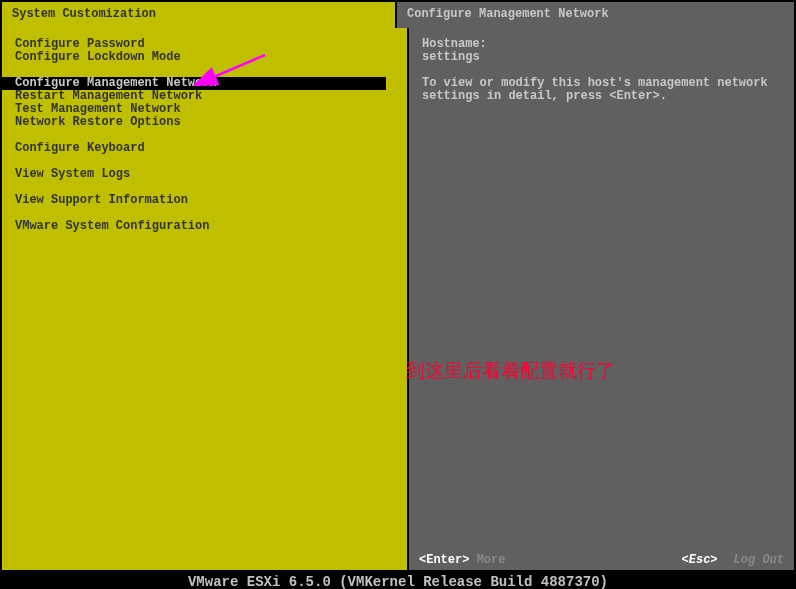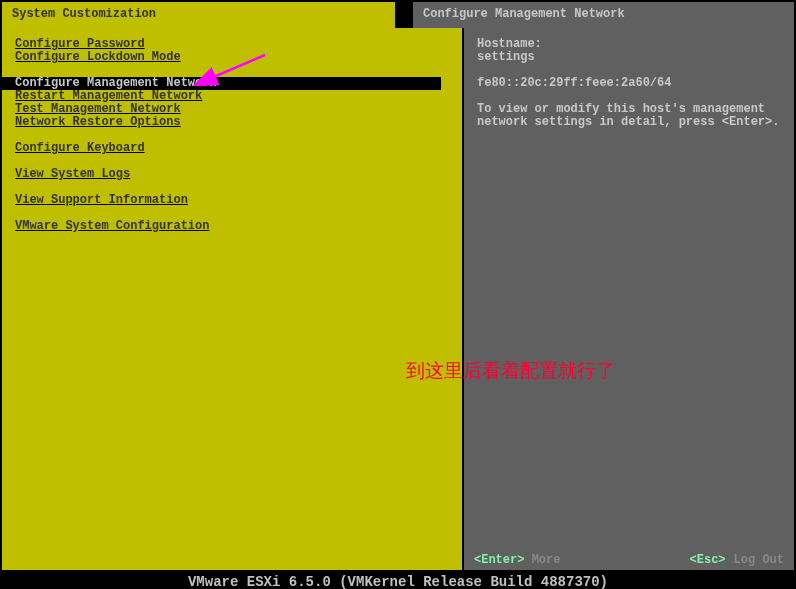--- a/index.html
+++ b/index.html
@@ -22,46 +22,44 @@
       top: 2px;
       left: 2px;
       width: 792px;
       height: 568px;
       display: flex;
       flex-direction: column;
     }
     .header-row {
       display: flex;
       height: 26px;
-      gap: 16px;
     }
     .left-header {
       width: 395px;
       background: #bfbf00;
       color: #333;
       padding: 5px 10px;
       border-right: 2px solid #000;
     }
     .right-header {
       flex: 1;
       background: #606060;
       color: #c8c8c8;
       padding: 5px 10px;
     }
     .content-row {
       display: flex;
       flex: 1;
     }
     .left-panel {
-      width: 462px;
+      width: 407px;
       background: #bfbf00;
       padding: 10px 13px;
       border-right: 2px solid #000;
       position: relative;
-      text-decoration: underline;
     }
     .right-panel {
       flex: 1;
       background: #606060;
       padding: 10px 13px;
       color: #c8c8c8;
       position: relative;
     }
     .menu-group {
       margin-bottom: 13px;
@@ -94,28 +92,29 @@
       right: 0;
       height: 20px;
       background: #606060;
       color: #c8c8c8;
       display: flex;
       justify-content: space-between;
       padding: 3px 10px;
       font-size: 12px;
     }
     .footer-bar .key {
-      color: #86efac;
+      color: #ffffff;
     }
     .footer-bar .action {
       color: #888;
     }
     .footer-right {
       display: flex;
-      gap: 8px;
+      gap: 16px;
+      font-style: italic;
     }
     .version-bar {
       position: absolute;
       bottom: 0;
       left: 0;
       width: 796px;
       height: 17px;
       background: #000;
       color: #c0c0c0;
       text-align: center;
@@ -173,21 +172,20 @@
       <div class="menu-group">
         <div class="menu-item">VMware System Configuration</div>
       </div>
     </div>
     <div class="right-panel">
       <div class="info-block">
         <div class="info-text">Hostname:</div>
         <div class="info-text">settings</div>
       </div>
       <div class="info-block">
-        <div class="info-text">fe80::20c:29ff:feee:2a60/64</div>
       </div>
       <div class="info-block">
         <div class="info-text">To view or modify this host's management network settings in detail, press &lt;Enter&gt;.</div>
       </div>
       <div class="footer-bar">
         <div>
           <span class="key">&lt;Enter&gt;</span>
           <span class="action">More</span>
         </div>
         <div class="footer-right">

